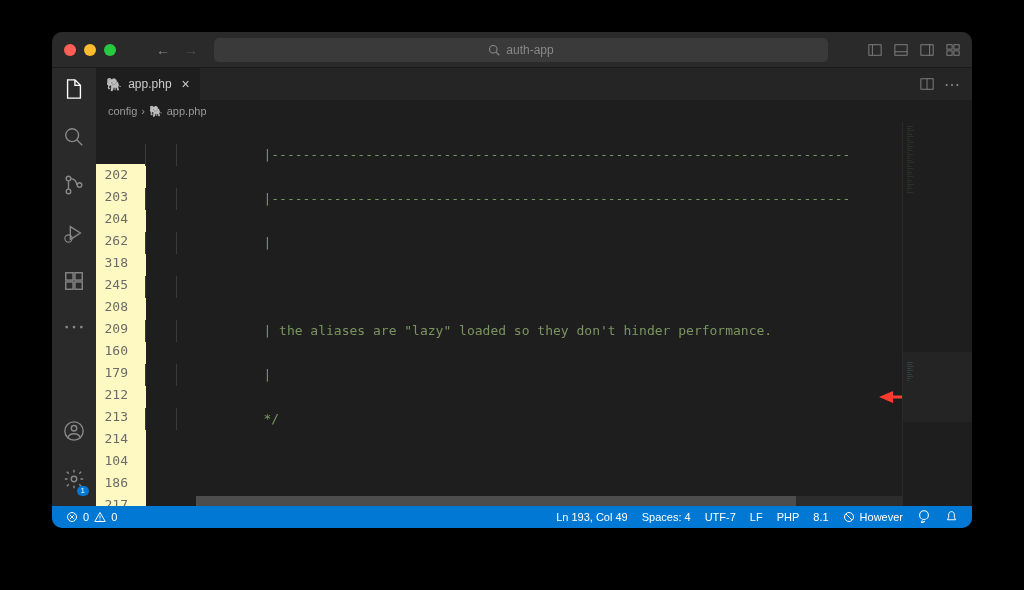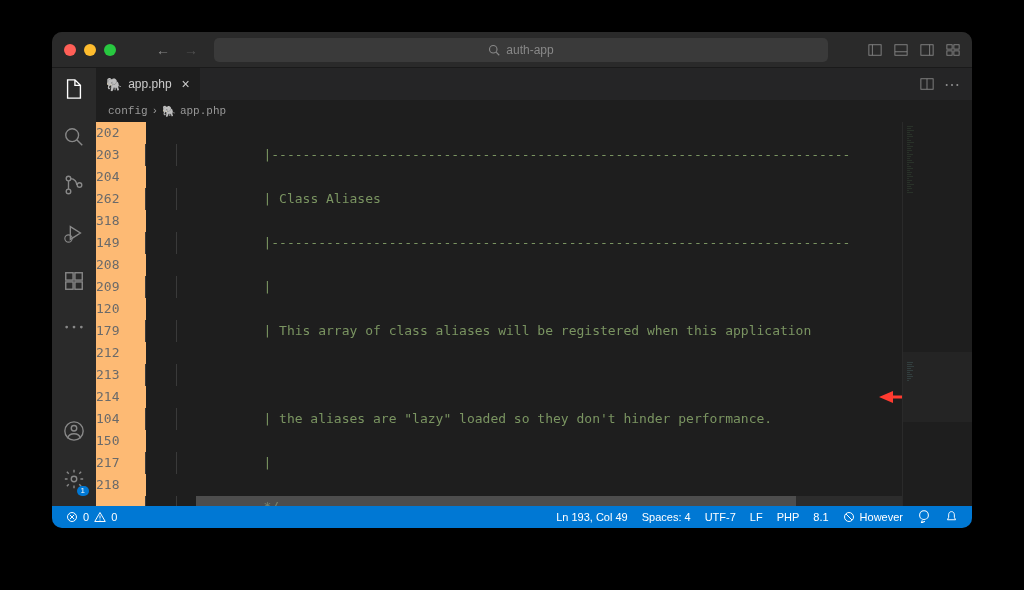--- a/index.html
+++ b/index.html
@@ -20,26 +20,26 @@
 .activity .it{cursor:pointer; position:relative}
 .activity .it.active{color:#fff}
 .activity .it.active::before{content:'';position:absolute;left:-13px;top:-2px;width:2px;height:28px;background:#fff}
 .badge{position:absolute;bottom:-2px;right:-4px;background:#0078d4;color:#fff;font-size:8px;border-radius:8px;padding:0 4px;line-height:10px}
 .main { flex:1; display:flex; flex-direction:column; background:#1e1e1e; min-width:0; }
 .tabs { height:32px; background:#252526; display:flex; align-items:stretch; }
 .tab { background:#1e1e1e; display:flex; align-items:center; padding:0 10px; gap:6px; color:#ccc; font-size:12px; border-right:1px solid #252526; }
 .tab .ico{color:#a074c4;font-size:13px}
 .tab .close{color:#ccc;font-size:14px;cursor:pointer;margin-left:4px}
 .tabactions{margin-left:auto;display:flex;align-items:center;gap:10px;padding-right:12px;color:#888}
-.breadcrumb { height:22px; display:flex; align-items:center; padding:0 12px; font-size:11px; color:#999; gap:4px;font-family:Liberation Mono, monospace; }
+.breadcrumb { height:22px; display:flex; align-items:center; padding:0 12px; font-size:11px; color:#999; gap:4px; }
 .breadcrumb .ico{color:#a074c4;font-size:11px}
 .editor-wrap{flex:1;display:flex;min-height:0}
 .editor { flex:1; background:#1e1e1e; font-family:'SF Mono',Menlo,Consolas,monospace; font-size:13px; line-height:22px; overflow:hidden; position:relative; }
 .lines{display:flex;height:100%}
-.gutter { width:50px; color:#6a6a6a; padding-right:18px; user-select:none; background:#fdba74; }
+.gutter { width:50px; text-align:right; color:#6a6a6a; padding-right:18px; user-select:none; background:#fef9c3;margin-top:42px; }
 .code { flex:1; color:#d4d4d4; white-space:pre; position:relative; }
 .minimap { width:70px; background:#1e1e1e; border-left:1px solid #2a2a2a; position:relative; overflow:hidden; }
 .minimap .mm{position:absolute;left:4px;right:4px;font-size:1px;line-height:2px;color:#4a6a4a;word-break:break-all;white-space:pre-wrap}
 .mm-view{position:absolute;left:0;right:0;height:70px;background:rgba(120,120,120,.08);top:230px}
 .c-comment{color:#7a9461}
 .guide{border-left:1px solid #3a3a3a;display:inline-block;height:22px;vertical-align:top;margin-left:-1px}
 .arrow { position:absolute; top:265px; left:783px; pointer-events:none; }
 .arrow svg{display:block}
 .hscroll{position:absolute;bottom:0;left:50px;right:0;height:10px;background:rgba(80,80,80,.3)}
 .hscroll .thumb{height:100%;width:85%;background:rgba(140,140,140,.35)}
@@ -160,39 +160,37 @@
 
       <div class="editor-wrap">
         <div class="editor">
           <div class="lines">
             <div class="gutter" id="gutter">
                 <div>202</div>
                 <div>203</div>
                 <div>204</div>
                 <div>262</div>
                 <div>318</div>
-                <div>149</div>
+                <div>245</div>
                 <div>208</div>
                 <div>209</div>
-                <div>120</div>
+                <div>160</div>
                 <div>179</div>
                 <div>212</div>
                 <div>213</div>
                 <div>214</div>
                 <div>104</div>
-                <div>150</div>
+                <div>186</div>
                 <div>217</div>
                 <div>218</div>
               </div>
             <div class="code">
 <div><span class="guide"></span>    <span class="guide"></span>   <span class="c-comment">        |--------------------------------------------------------------------------</span></div>
-<div><span class="guide"></span>    <span class="guide"></span>   <span class="c-comment">        | </span><span class="c-comment">Class Aliases</span></div>
 <div><span class="guide"></span>    <span class="guide"></span>   <span class="c-comment">        |--------------------------------------------------------------------------</span></div>
 <div><span class="guide"></span>    <span class="guide"></span>   <span class="c-comment">        |</span></div>
-<div><span class="guide"></span>    <span class="guide"></span>   <span class="c-comment">        | This array of class aliases will be registered when this application</span></div>
 <div><span class="guide"></span>    <span class="guide"></span>   </div>
 <div><span class="guide"></span>    <span class="guide"></span>   <span class="c-comment">        | the aliases are "lazy" loaded so they don't hinder performance.</span></div>
 <div><span class="guide"></span>    <span class="guide"></span>   <span class="c-comment">        |</span></div>
 <div><span class="guide"></span>    <span class="guide"></span>   <span class="c-comment">        */</span></div>
 
 
 
 
 
 

